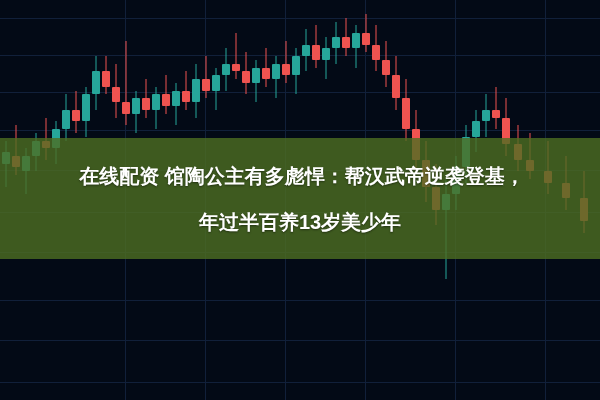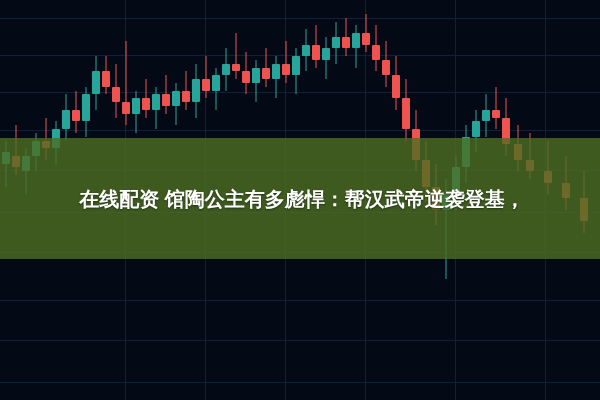--- a/index.html
+++ b/index.html
@@ -282,15 +282,16 @@
         <div class="body" style="top: 26.88px; height: 15.36px; background: rgb(239, 83, 80);"></div>
       </div>
       <div class="candle" style="left: 580px; width: 8px; top: 171.28px; height: 61.44px;">
         <div class="wick" style="top: 0px; height: 100%; background: rgb(239, 83, 80);"></div>
         <div class="body" style="top: 26.88px; height: 23.04px; background: rgb(239, 83, 80);"></div>
       </div>
     </div>
 
   <div id="banner" style="top: 138px; height: 121px; background: rgba(77, 110, 34, 0.8);">
     <div class="line l1">在线配资 馆陶公主有多彪悍：帮汉武帝逆袭登基，</div>
+    <div class="line l2">年过半百养13岁美少年</div>
   </div>
 
 </div>
 
 </body></html>

